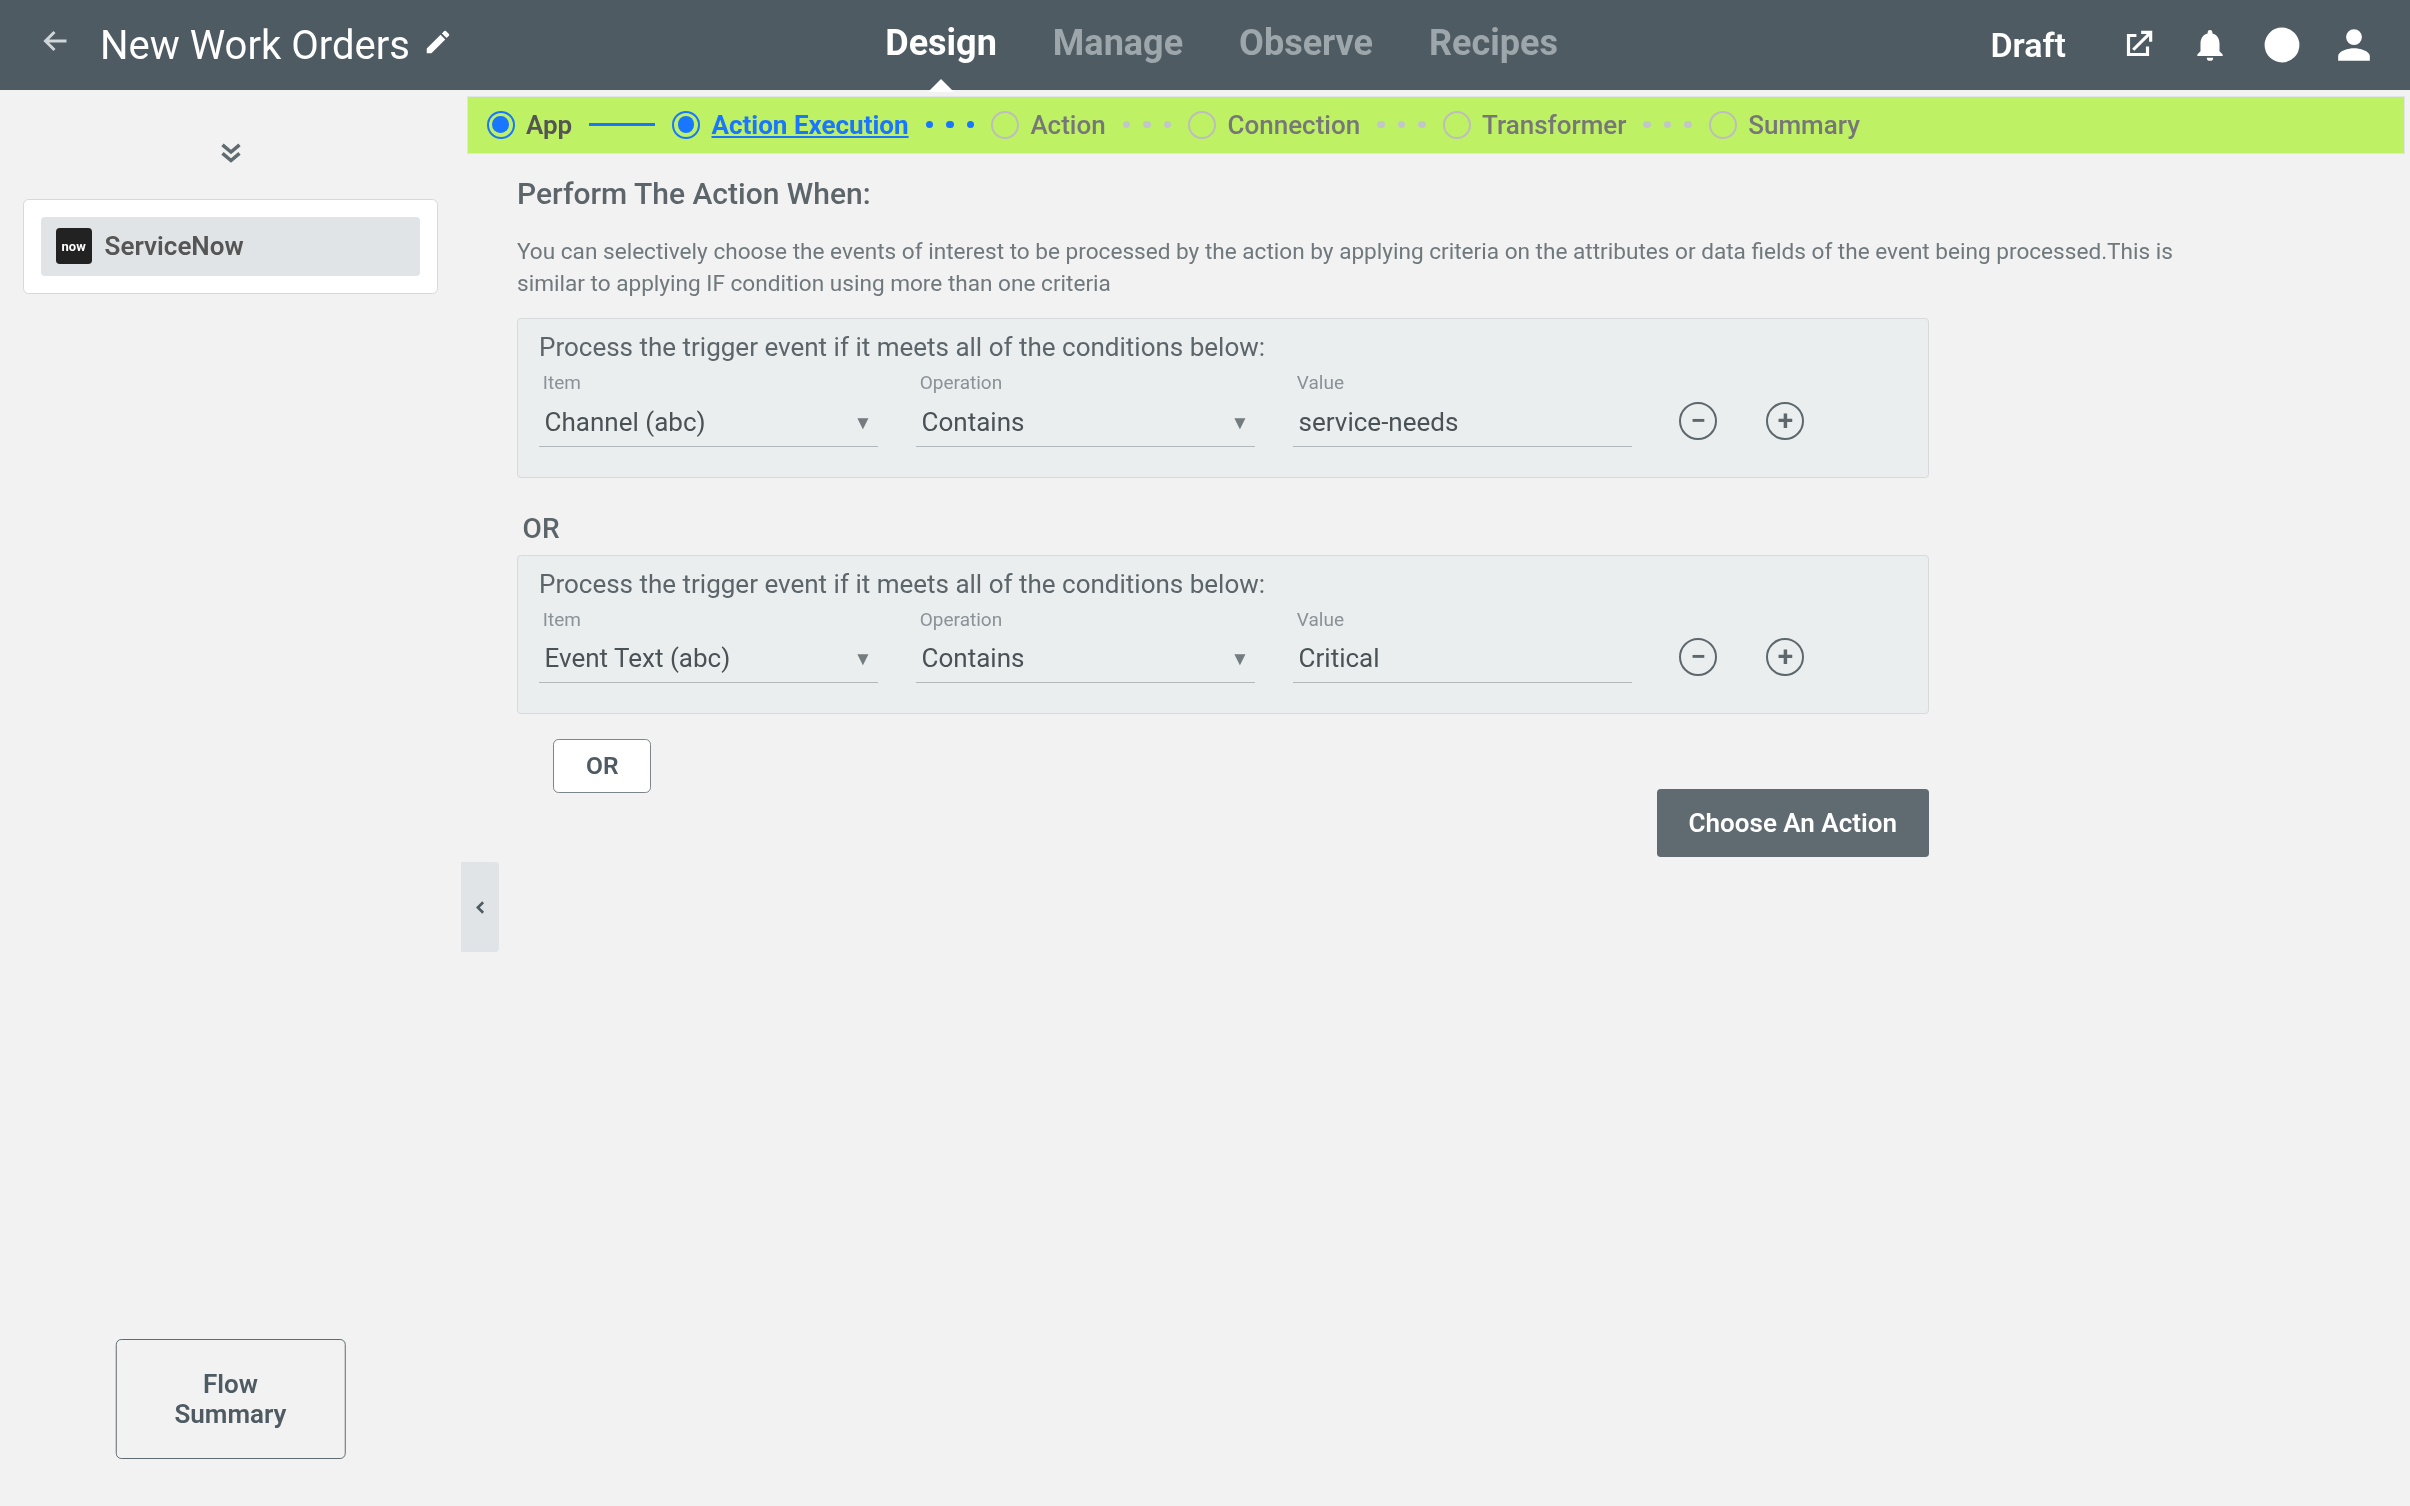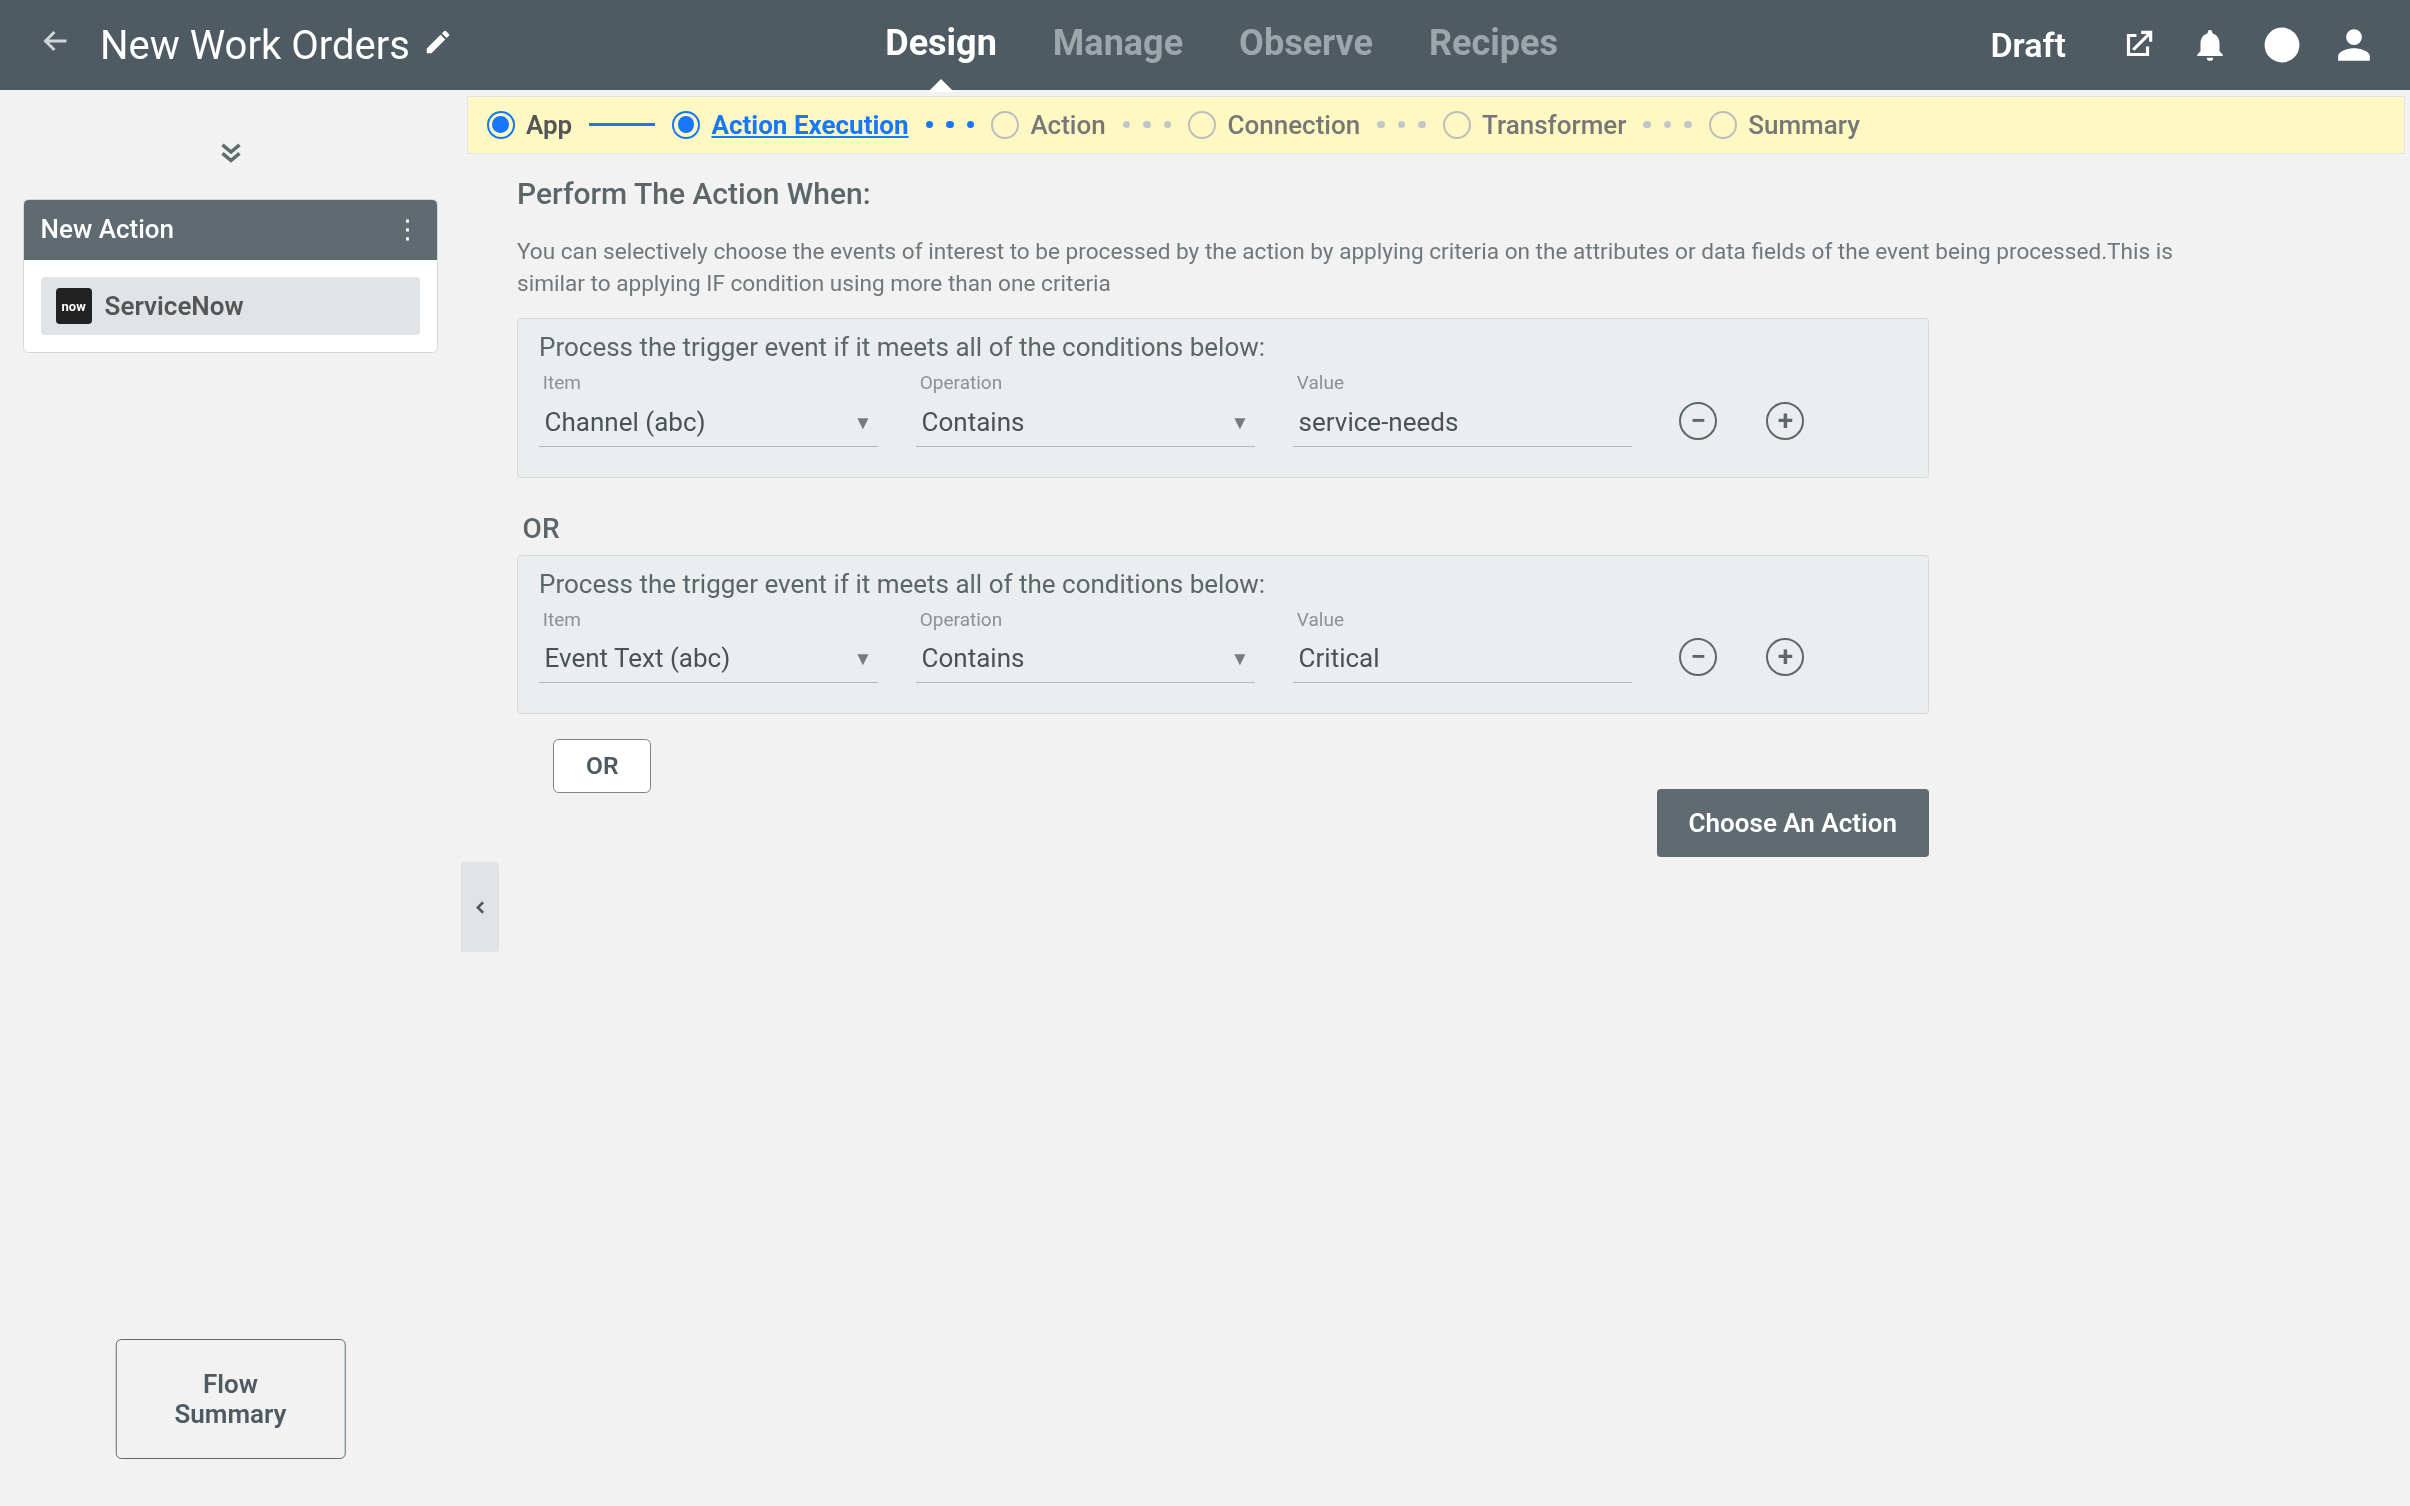--- a/index.html
+++ b/index.html
@@ -32,21 +32,21 @@
 .expand-arrow svg { width: 34px; height: 34px; stroke: #5f6b71; }
 
 .action-card .card-body-row { background: #e1e4e6; margin: 17px; border-radius: 3.8px; padding: 11.3px 15px; }
 .svcnow-icon { width: 36px; height: 36px; background: #222; color: #fff; font-size: 13px; display: flex; align-items: center; justify-content: center; border-radius: 3.8px; font-weight: bold; }
 .dots-vert { font-size: 26px; color: #fff; cursor: pointer; letter-spacing: 0; line-height: 0.5; }
 
 .flow-summary-btn { position: absolute; bottom: 48px; left: 50%; transform: translateX(-50%); border: 1.9px solid #5f6b71; border-radius: 5.6px; background: transparent; color: #4e5b62; font-size: 26px; font-weight: 600; padding: 29px 28px; cursor: pointer; }
 
 .main { flex: 1; display: flex; flex-direction: column; position: relative; }
 
-.stepper { background: #fef9c3; border: 0.9px solid #e1e4e6; height: 58px; margin: 5.6px 5.6px 0 5.6px; display: flex; align-items: center; padding: 0 19px; gap: 17px; }
+.stepper { background: #bef264; border: 0.9px solid #e1e4e6; height: 58px; margin: 5.6px 5.6px 0 5.6px; display: flex; align-items: center; padding: 0 19px; gap: 17px; }
 .step { display: flex; align-items: center; gap: 11.3px; }
 .step-radio { width: 28px; height: 28px; border-radius: 50%; border: 2.8px solid #bdbdbd; position: relative; }
 .step-radio.done, .step-radio.active { border-color: #1976ff; }
 .step-radio.done::after, .step-radio.active::after { content: ""; position: absolute; inset: 3.8px; border-radius: 50%; background: #1976ff; }
 .step-label { font-size: 26px; color: #777; font-weight: 500; }
 .step-label.active { color: #1976ff; font-weight: 700; text-decoration: underline; }
 .step-label.done { color: #555; font-weight: 600; }
 .step-connector-done { width: 66px; height: 3.8px; background: #1976ff; }
 .step-dots { display: flex; gap: 13px; }
 .step-dots.blue span { width: 7.5px; height: 7.5px; background: #1976ff; border-radius: 50%; }
@@ -119,24 +119,20 @@
 <div class="body-wrap">
   <div class="sidebar">
 
     <div class="expand-arrow">
       <svg viewBox="0 0 24 24" fill="none" stroke-width="2.5">
           <path d="M6 7l6 5 6-5M6 13l6 5 6-5"></path>
         </svg>
     </div>
 
     <div class="card action-card">
-      <div class="card-header">
-        <span>New Action</span>
-        <span class="dots-vert">⋮</span>
-      </div>
       <div class="card-body-row">
         <span class="svcnow-icon">now</span>
         <span class="app-name">ServiceNow</span>
       </div>
     </div>
 
     <button class="flow-summary-btn">Flow Summary</button>
   </div>
 
   <div class="main">

